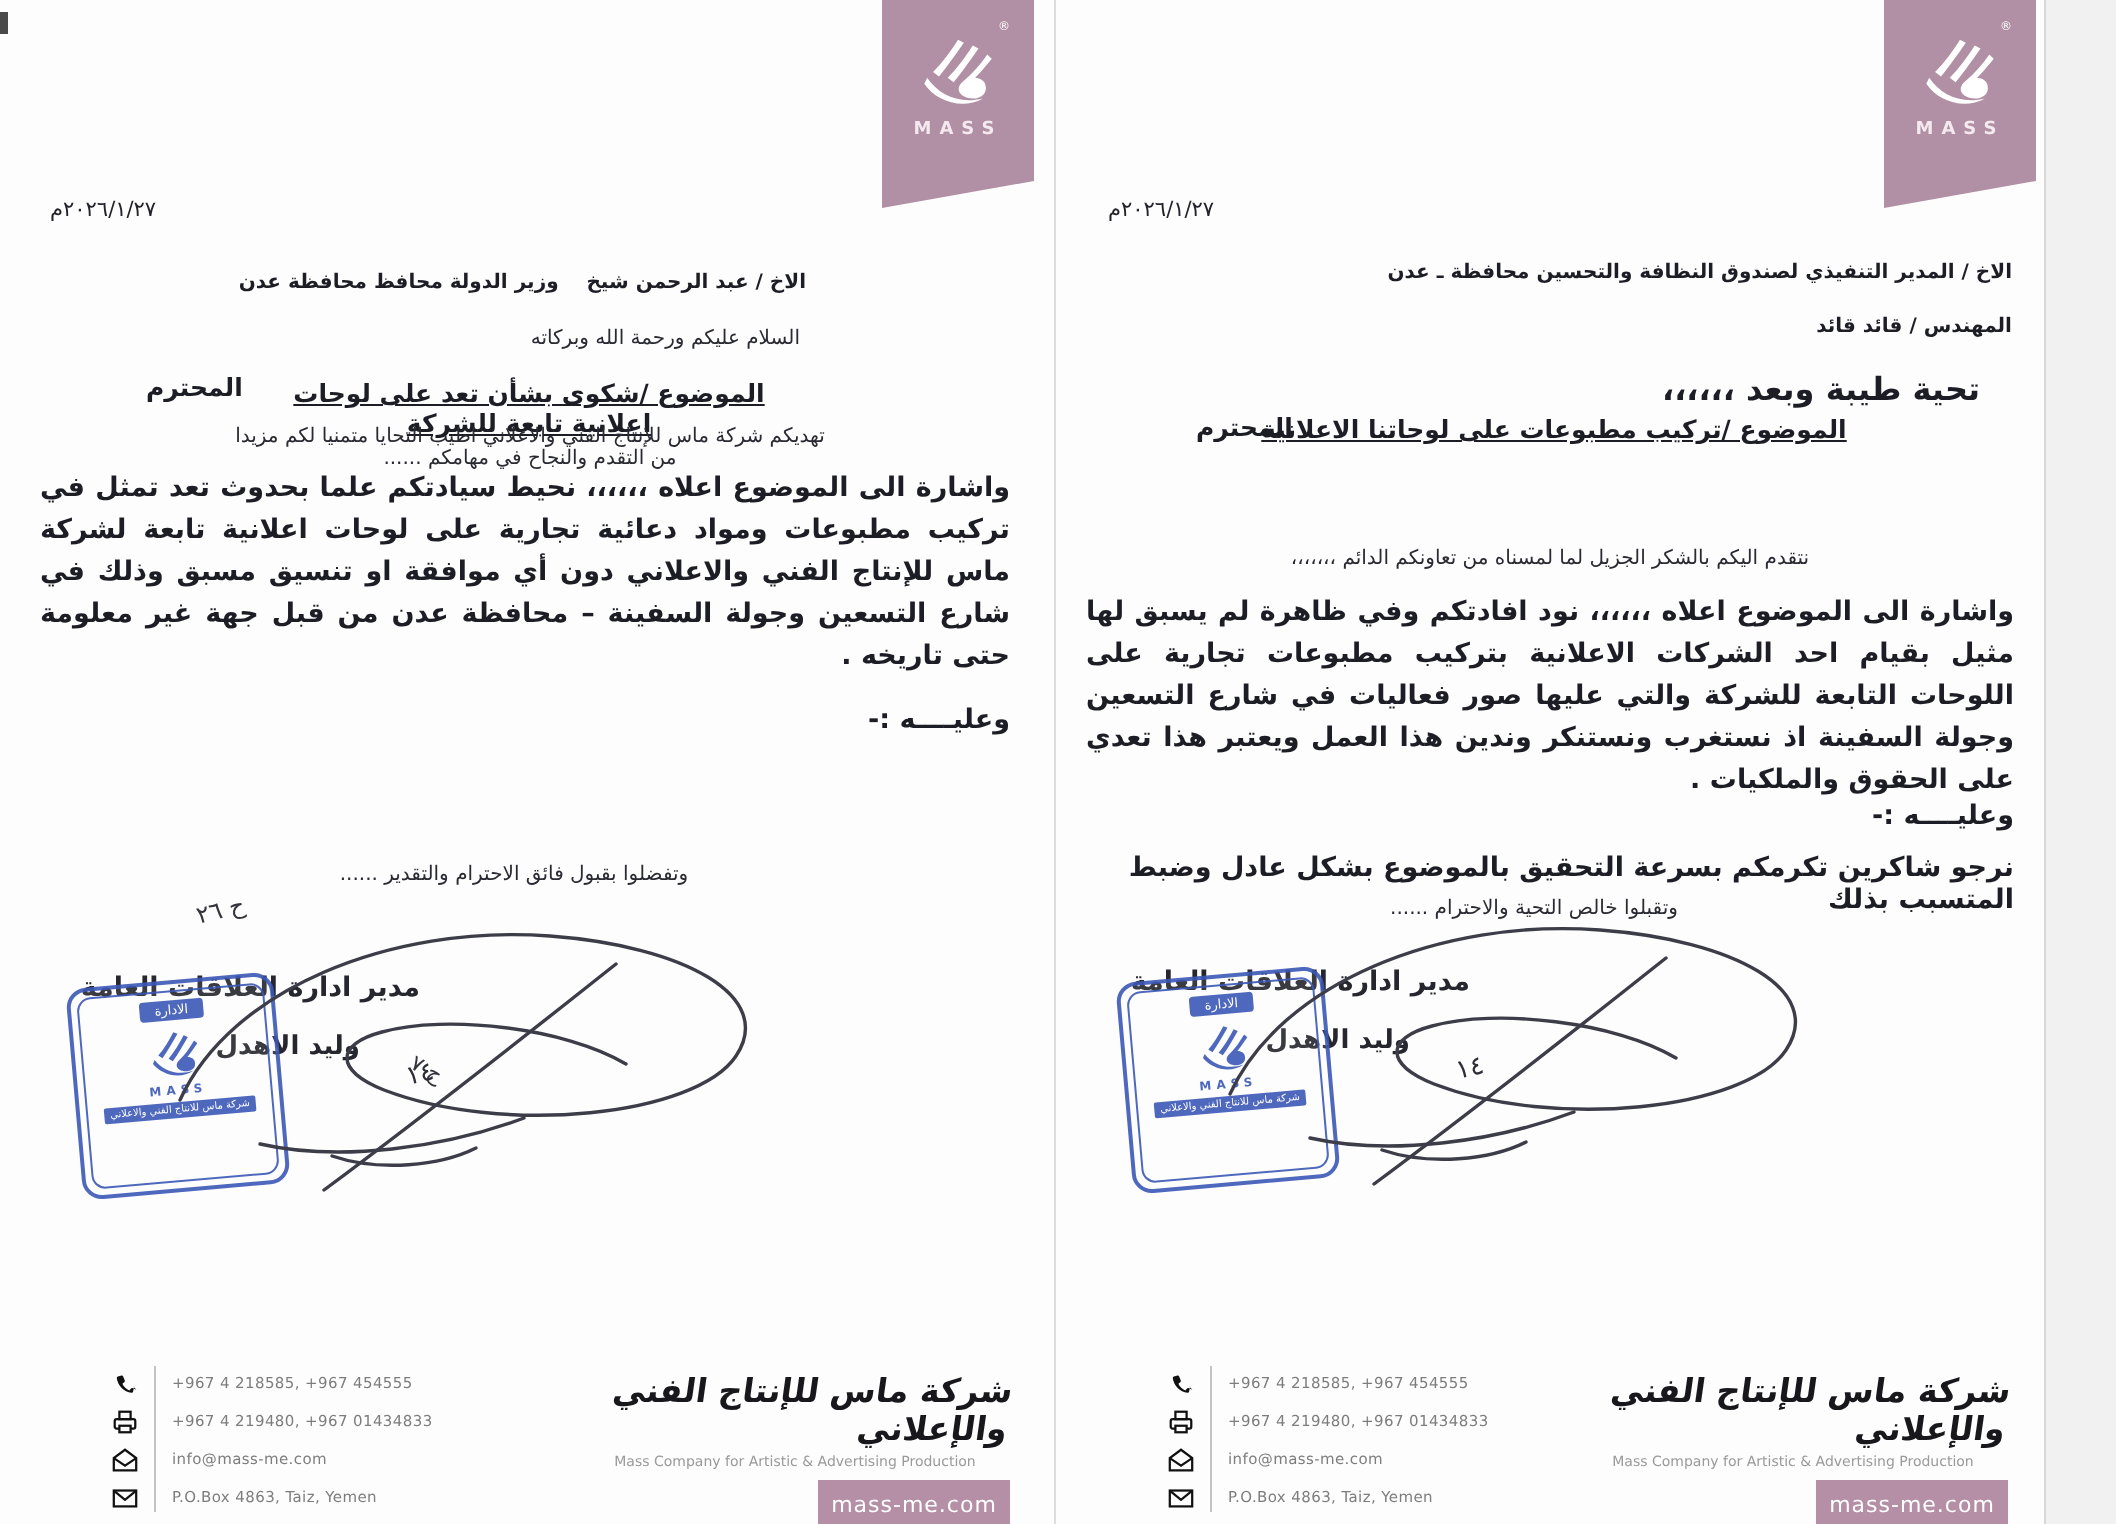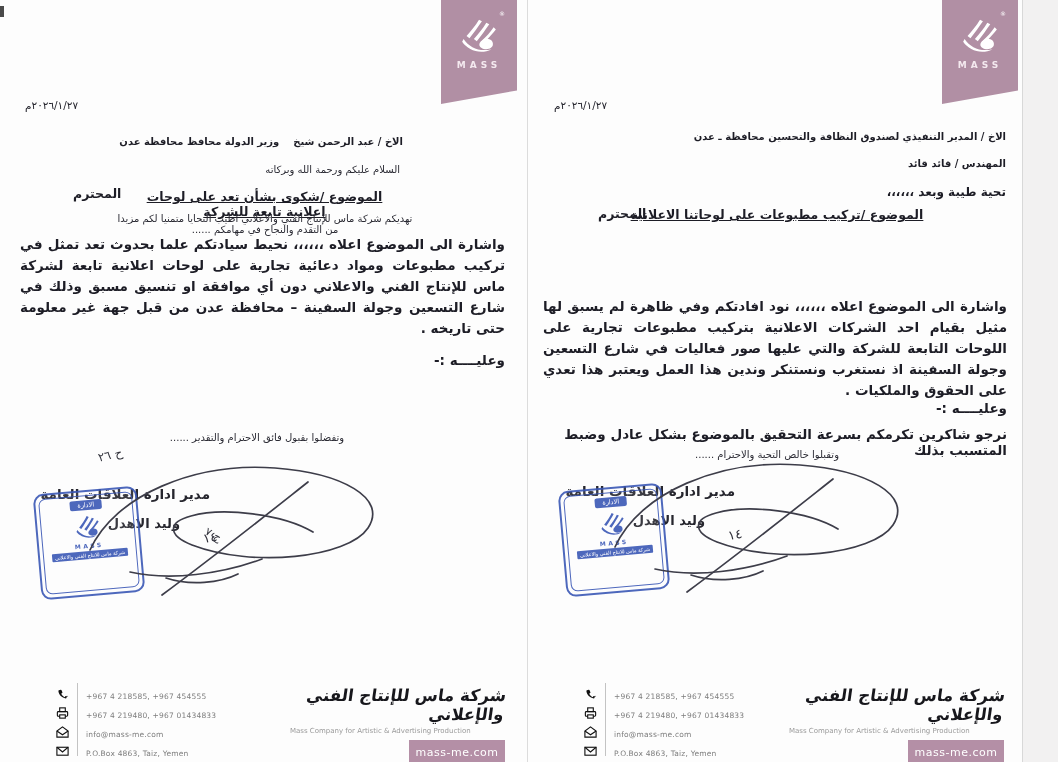--- a/index.html
+++ b/index.html
@@ -44,27 +44,27 @@
   .stamp .word{color:#3b58b6;font-size:6px;letter-spacing:2.5px;font-weight:bold;}
   .stamp .band{margin-top:2px;background:#3b58b6;color:#fff;font-size:5px;direction:rtl;
     padding:1px 3px;border-radius:1px;white-space:nowrap;max-width:84px;overflow:hidden;}
   .scribble{position:absolute;left:55px;top:-8px;}
   .scrib-num{position:absolute;left:188px;top:72px;font-size:13px;color:#2e2e38;transform:rotate(-12deg);}
   .annot{font-size:12px;color:#33343d;transform:rotate(-14deg);direction:rtl;}
   .annot2{font-size:11px;color:#33343d;transform:rotate(28deg);direction:rtl;}
 
   
   .contacts{width:210px;}
-  .c-row{display:flex;align-items:flex-end;height:19px;}
+  .c-row{display:flex;align-items:center;height:19px;}
   .c-icon{width:15px;height:14px;color:#111;flex:0 0 15px;}
   .c-text{margin-left:16px;font-size:7.5px;color:#7d7d7d;letter-spacing:.2px;}
   .v-line{position:absolute;left:22px;top:1px;width:1px;height:73px;background:#c3c3c3;}
   .brandfoot{width:215px;text-align:right;}
   .calli{font-weight:bold;font-size:16.5px;direction:rtl;color:#17171c;transform:skewX(-8deg);letter-spacing:-.5px;}
-  .brand-en{font-size:7px;color:#9a9a9a;margin-top:3px;text-align:left;}
+  .brand-en{font-size:7px;color:#9a9a9a;margin-top:3px;text-align:center;}
   .webbox{margin-top:5px;margin-left:auto;margin-right:0;width:96px;height:25px;background:#b48fa6;
     color:#fff;font-size:11px;display:flex;align-items:center;justify-content:center;letter-spacing:.5px;}
 </style>
 </head>
 <body>
 
 <svg width="0" height="0" style="position:absolute">
   <defs>
     <g id="mass-mark">
       <path d="M30 4 C25 12 19 20 13 26 L17 29 C23 22 29 13 34 6 Z" fill="currentColor"></path>
@@ -182,22 +182,23 @@
     <svg class="mark" viewBox="0 0 60 52">
         <use href="#mass-mark"></use>
       </svg>
     <div class="word">MASS</div>
   </div>
 
   <div class="abs date" style="left:26px;top:99px">٢٠٢٦/١/٢٧م</div>
   <div class="abs ar addr" style="right:16px;top:131px">الاخ / المدير التنفيذي لصندوق النظافة والتحسين محافظة ـ عدن</div>
   <div class="abs ar addr" style="right:16px;top:158px">المهندس / قائد قائد</div>
   <div class="abs ar honor" style="left:70px;top:160px">المحترم</div>
-  <div class="abs ar oneline" style="right:16px;top:185px;font-size:12px">تحية طيبة وبعد ،،،،،،</div>
+  <div class="abs ar oneline" style="right:32px;top:185px;font-size:16px">تحية طيبة وبعد ،،،،،،</div>
   <div class="abs ar subject" style="right:95px;top:207px;width:300px">الموضوع /تركيب مطبوعات على لوحاتنا الاعلانية</div>
+  <div class="abs ar centersm" style="left:15px;right:15px;top:274px">نتقدم اليكم بالشكر الجزيل لما لمسناه من تعاونكم الدائم ،،،،،،،</div>
   <div class="abs ar bodyp" style="left:15px;right:15px;top:296px">واشارة الى الموضوع اعلاه ،،،،،، نود افادتكم وفي ظاهرة لم يسبق لها مثيل بقيام احد الشركات الاعلانية بتركيب مطبوعات تجارية على اللوحات التابعة للشركة والتي عليها صور فعاليات في شارع التسعين وجولة السفينة اذ نستغرب ونستنكر وندين هذا العمل ويعتبر هذا تعدي على الحقوق والملكيات .</div>
   <div class="abs ar oneline" style="right:15px;top:400px">وعليــــه :-</div>
   <div class="abs ar oneline" style="right:15px;top:426px">نرجو شاكرين تكرمكم بسرعة التحقيق بالموضوع بشكل عادل وضبط المتسبب بذلك</div>
   <div class="abs ar centersm" style="right:135px;top:449px;width:240px">وتقبلوا خالص التحية والاحترام ......</div>
 
   <div class="abs sigblock" style="left:12px;top:455px">
     <div class="sig-title">مدير ادارة العلاقات العامة</div>
     <div class="sig-name">وليد الاهدل</div>
     <div class="stamp">
       <div class="inner">

